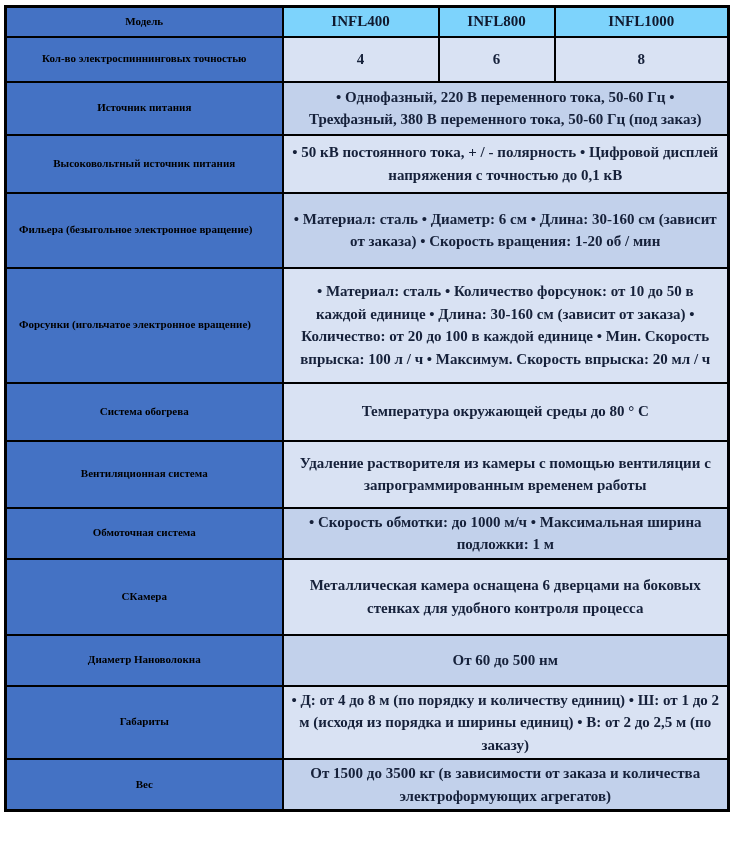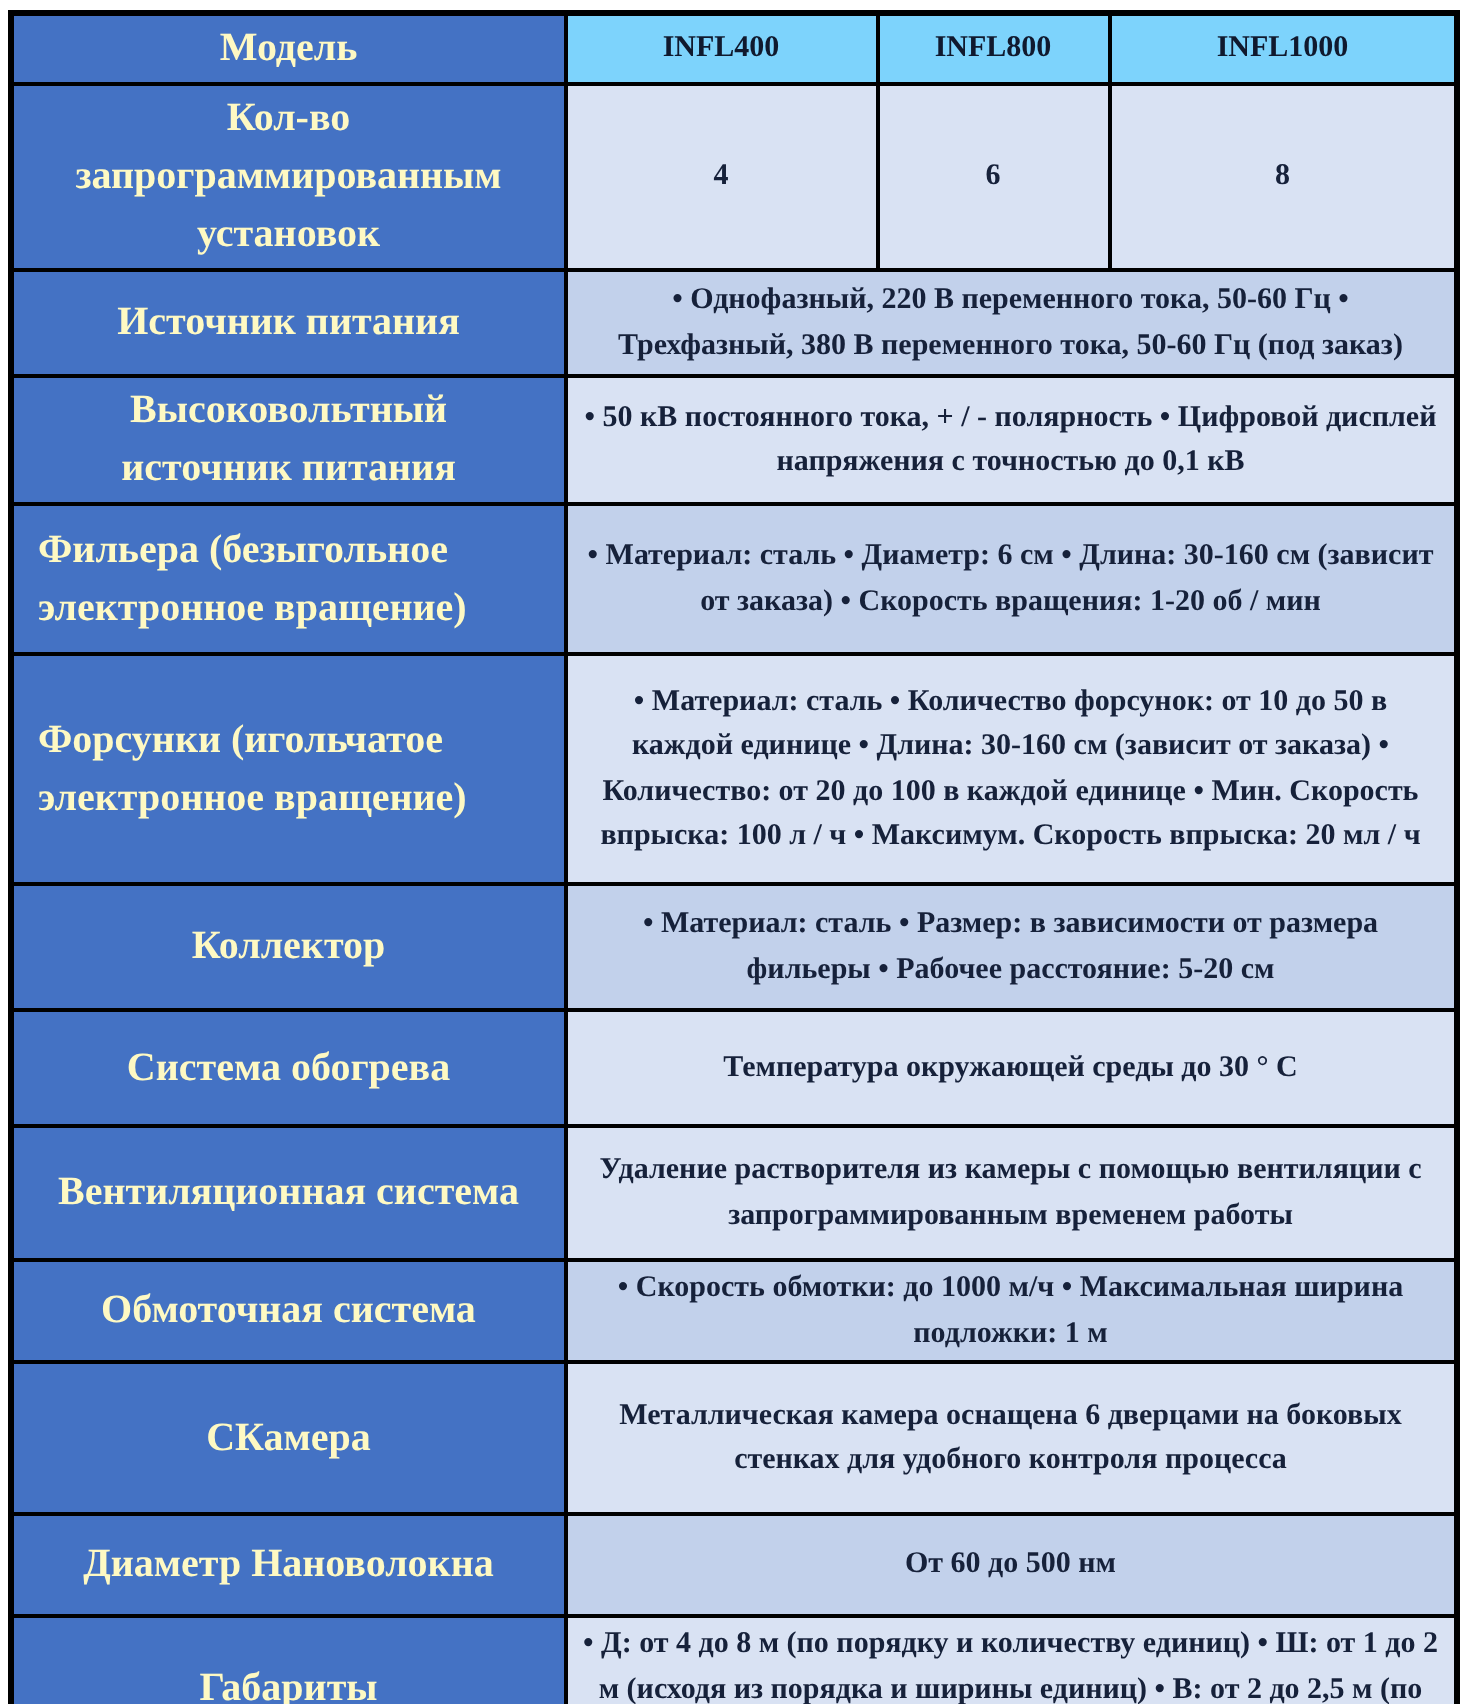--- a/index.html
+++ b/index.html
@@ -22,22 +22,22 @@
     padding:2px 8px;
     box-sizing:border-box;
     word-wrap:break-word;
   }
   col.c-label{width:277px;}
   col.c-m1{width:156px;}
   col.c-m2{width:116px;}
   col.c-m3{width:174px;}
   td.label{
     background:#4472C4;
-    color:#fef9c3;
-    font-size:20px;
+    color:#000000;
+    font-size:11px;
     line-height:1.45;
     padding:2px 22px;
   }
   td.label.la{
     text-align:left;
     padding-left:12px;
   }
   td.model{
     background:#7dd3fc;
     color:#10192E;
@@ -62,21 +62,21 @@
       <col class="c-m3">
   </colgroup>
   <tbody>
     <tr style="height:30px">
       <td class="label">Модель</td>
       <td class="model">INFL400</td>
       <td class="model">INFL800</td>
       <td class="model">INFL1000</td>
     </tr>
     <tr class="bg-light" style="height:45px">
-      <td class="label">Кол-во запрограммированным установок</td>
+      <td class="label">Кол-во электроспиннинговых точностью</td>
       <td class="value">4</td>
       <td class="value">6</td>
       <td class="value">8</td>
     </tr>
 
     <tr class="bg-med" style="height:53px">
       <td class="label">Источник питания</td>
       <td class="value" colspan="3">• Однофазный, 220 В переменного тока, 50-60 Гц • Трехфазный, 380 В переменного тока, 50-60 Гц (под заказ)</td>
     </tr>
     <tr class="bg-light" style="height:58px">
@@ -84,27 +84,23 @@
       <td class="value" colspan="3">• 50 кВ постоянного тока, + / - полярность • Цифровой дисплей напряжения с точностью до 0,1 кВ</td>
     </tr>
     <tr class="bg-med" style="height:75px">
       <td class="label la">Фильера (безыгольное электронное вращение)</td>
       <td class="value" colspan="3">• Материал: сталь • Диаметр: 6 см • Длина: 30-160 см (зависит от заказа) • Скорость вращения: 1-20 об / мин</td>
     </tr>
     <tr class="bg-light" style="height:115px">
       <td class="label la">Форсунки (игольчатое электронное вращение)</td>
       <td class="value" colspan="3">• Материал: сталь • Количество форсунок: от 10 до 50 в каждой единице • Длина: 30-160 см (зависит от заказа) • Количество: от 20 до 100 в каждой единице • Мин. Скорость впрыска: 100 л / ч • Максимум. Скорость впрыска: 20 мл / ч</td>
     </tr>
-    <tr class="bg-med" style="height:63px">
-      <td class="label">Коллектор</td>
-      <td class="value" colspan="3">• Материал: сталь • Размер: в зависимости от размера фильеры • Рабочее расстояние: 5-20 см</td>
-    </tr>
     <tr class="bg-light" style="height:58px">
       <td class="label">Система обогрева</td>
-      <td class="value" colspan="3">Температура окружающей среды до 30 ° C</td>
+      <td class="value" colspan="3">Температура окружающей среды до 80 ° C</td>
     </tr>
     <tr class="bg-light" style="height:67px">
       <td class="label">Вентиляционная система</td>
       <td class="value" colspan="3">Удаление растворителя из камеры с помощью вентиляции с запрограммированным временем работы</td>
     </tr>
     <tr class="bg-med" style="height:45px">
       <td class="label">Обмоточная система</td>
       <td class="value" colspan="3">• Скорость обмотки: до 1000 м/ч • Максимальная ширина подложки: 1 м</td>
     </tr>
     <tr class="bg-light" style="height:76px">

